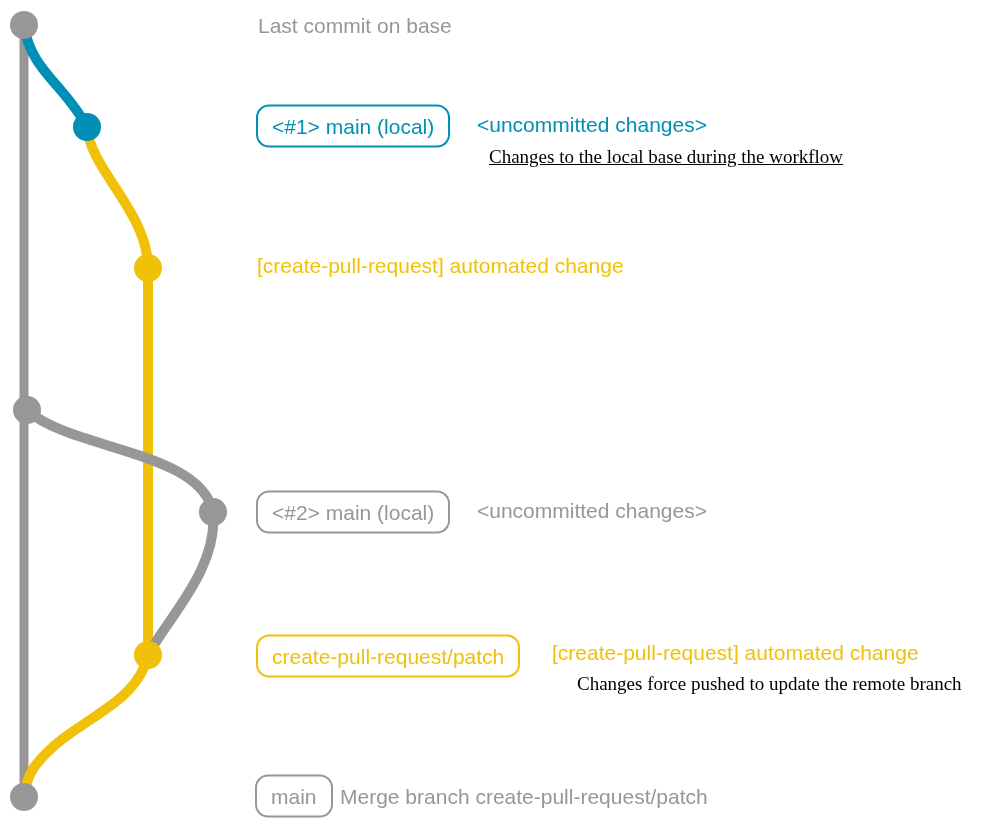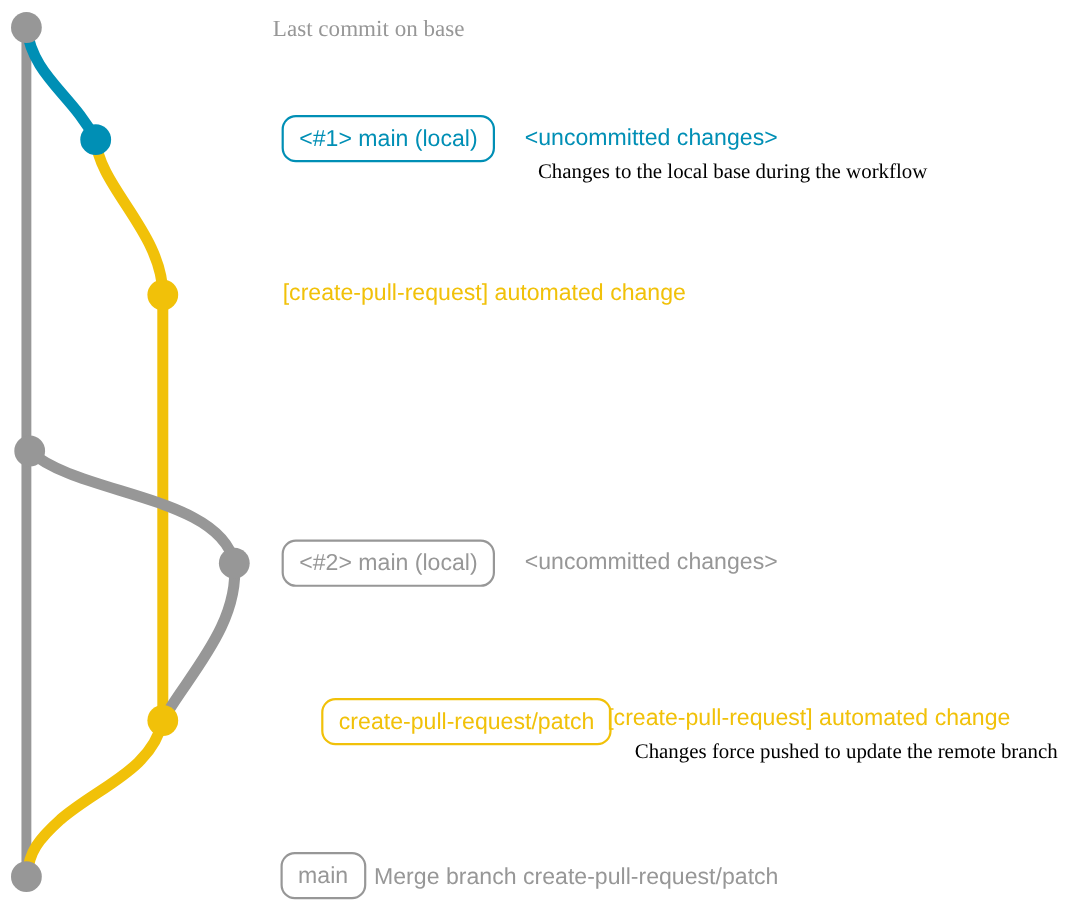--- a/index.html
+++ b/index.html
@@ -46,32 +46,32 @@
 
     <circle cx="24" cy="25" r="14" class="f-gray"></circle>
     <circle cx="87" cy="127" r="14" class="f-blue"></circle>
     <circle cx="148" cy="268" r="14" class="f-yellow"></circle>
     <circle cx="27" cy="410" r="14" class="f-gray"></circle>
     <circle cx="213" cy="512" r="14" class="f-gray"></circle>
     <circle cx="148" cy="655" r="14" class="f-yellow"></circle>
     <circle cx="24" cy="797" r="14" class="f-gray"></circle>
   </svg>
 
-  <div class="abs heading gray" style="left:248px;top:26px;font-family:Liberation Serif, serif;">Last commit on base</div>
+  <div class="abs heading gray" style="left:258px;top:26px;">Last commit on base</div>
 
   <div class="tag blue" style="left:256px;top:126px;text-align:right;">&lt;#1&gt; main (local)</div>
   <div class="abs heading blue" style="left:477px;top:125px;">&lt;uncommitted changes&gt;</div>
-  <div class="caption" style="left:489px;top:157px;">Changes to the local base during the workflow</div>
+  <div class="caption" style="left:489px;top:157px;text-decoration:underline;">Changes to the local base during the workflow</div>
 
   <div class="abs heading yellow" style="left:257px;top:266px;">[create-pull-request] automated change</div>
 
 
   <div class="tag gray" style="left:256px;top:512px;">&lt;#2&gt; main (local)</div>
   <div class="abs heading gray" style="left:477px;top:511px;">&lt;uncommitted changes&gt;</div>
 
-  <div class="tag yellow" style="left:256px;top:656px;margin-left:36px;">create-pull-request/patch</div>
+  <div class="tag yellow" style="left:256px;top:656px;">create-pull-request/patch</div>
   <div class="abs heading yellow" style="left:552px;top:653px;">[create-pull-request] automated change</div>
   <div class="caption" style="left:566px;top:684px;margin-left:11px;">Changes force pushed to update the remote branch</div>
 
   <div class="tag gray" style="left:255px;top:796px;">main</div>
   <div class="abs heading gray" style="left:340px;top:797px;">Merge branch create-pull-request/patch</div>
 
 </div>
 
 </body></html>

